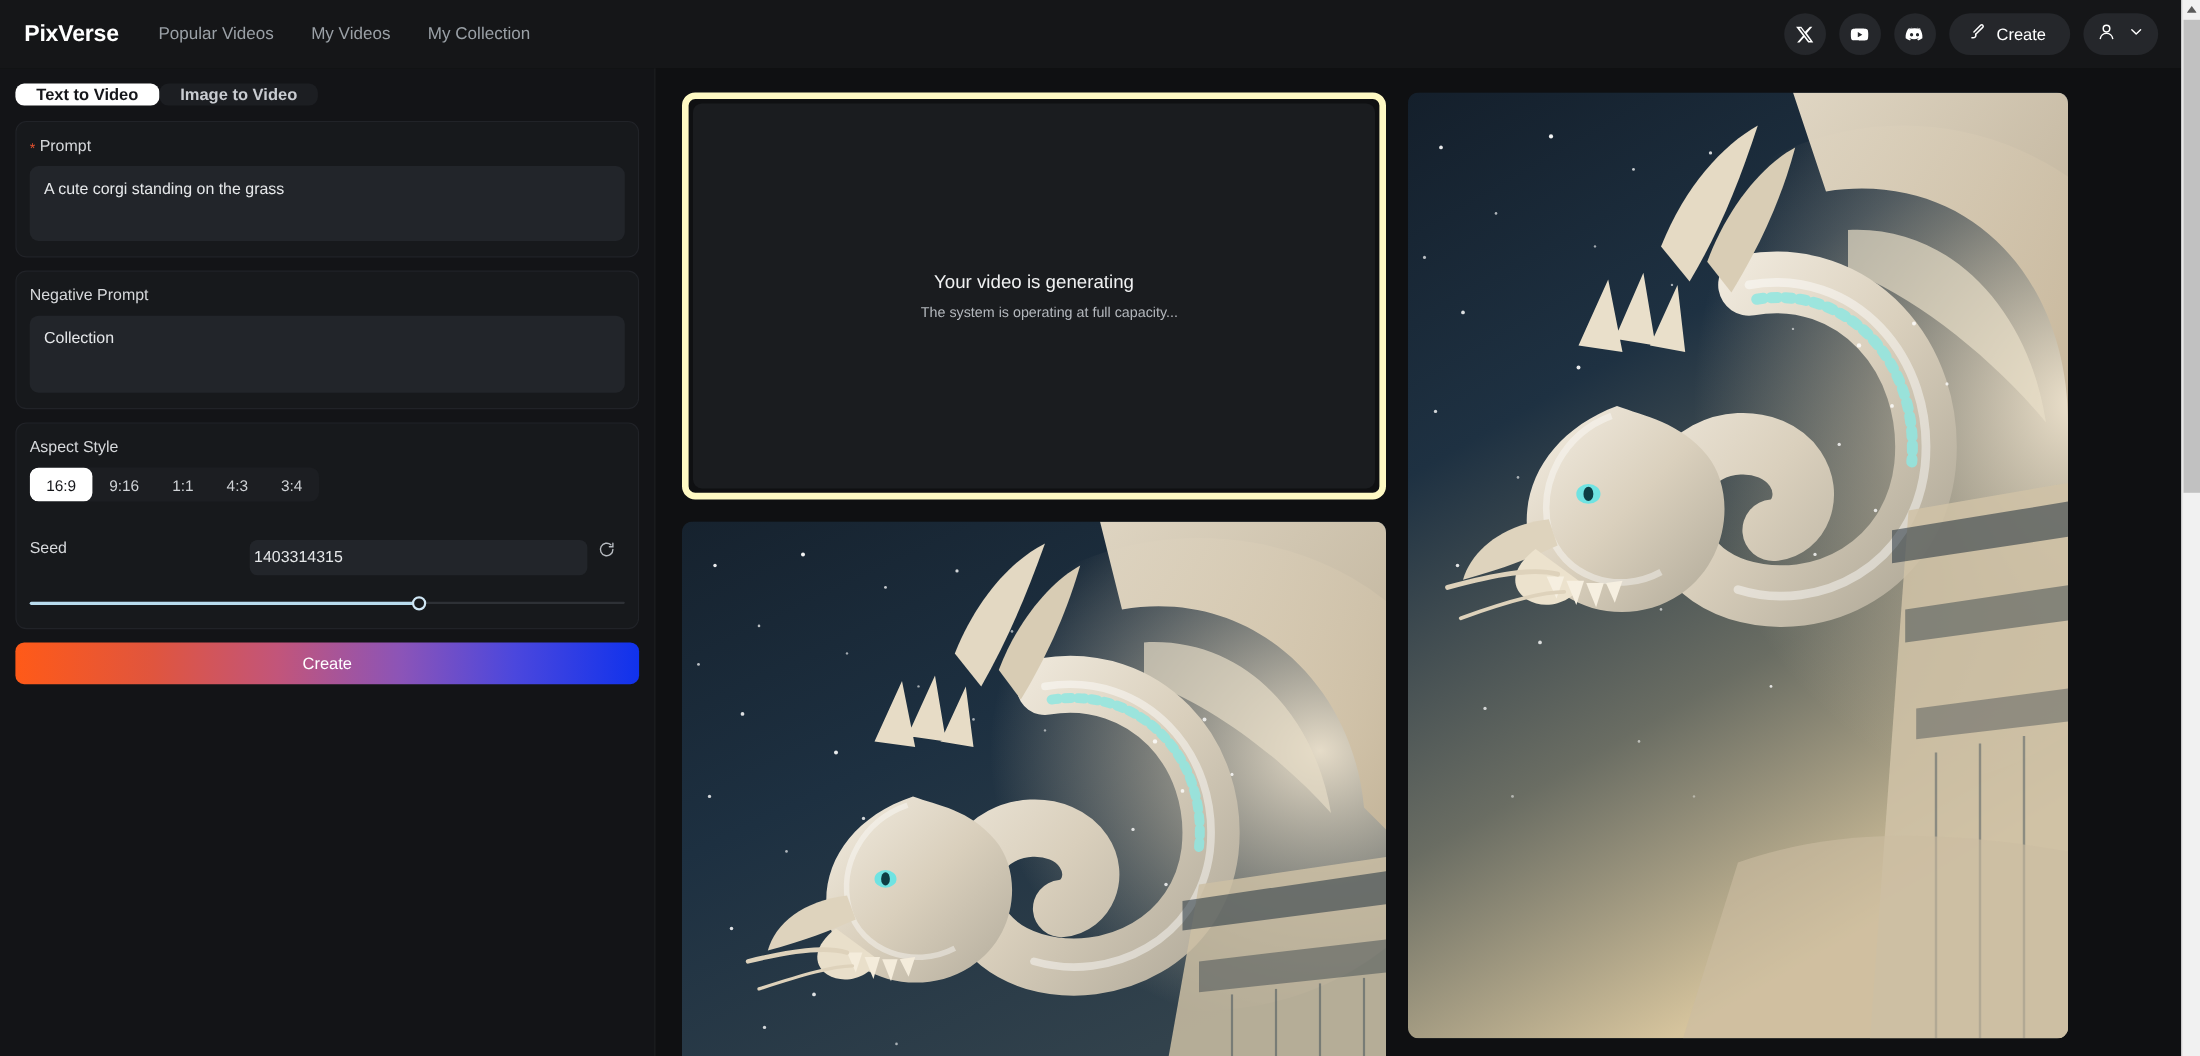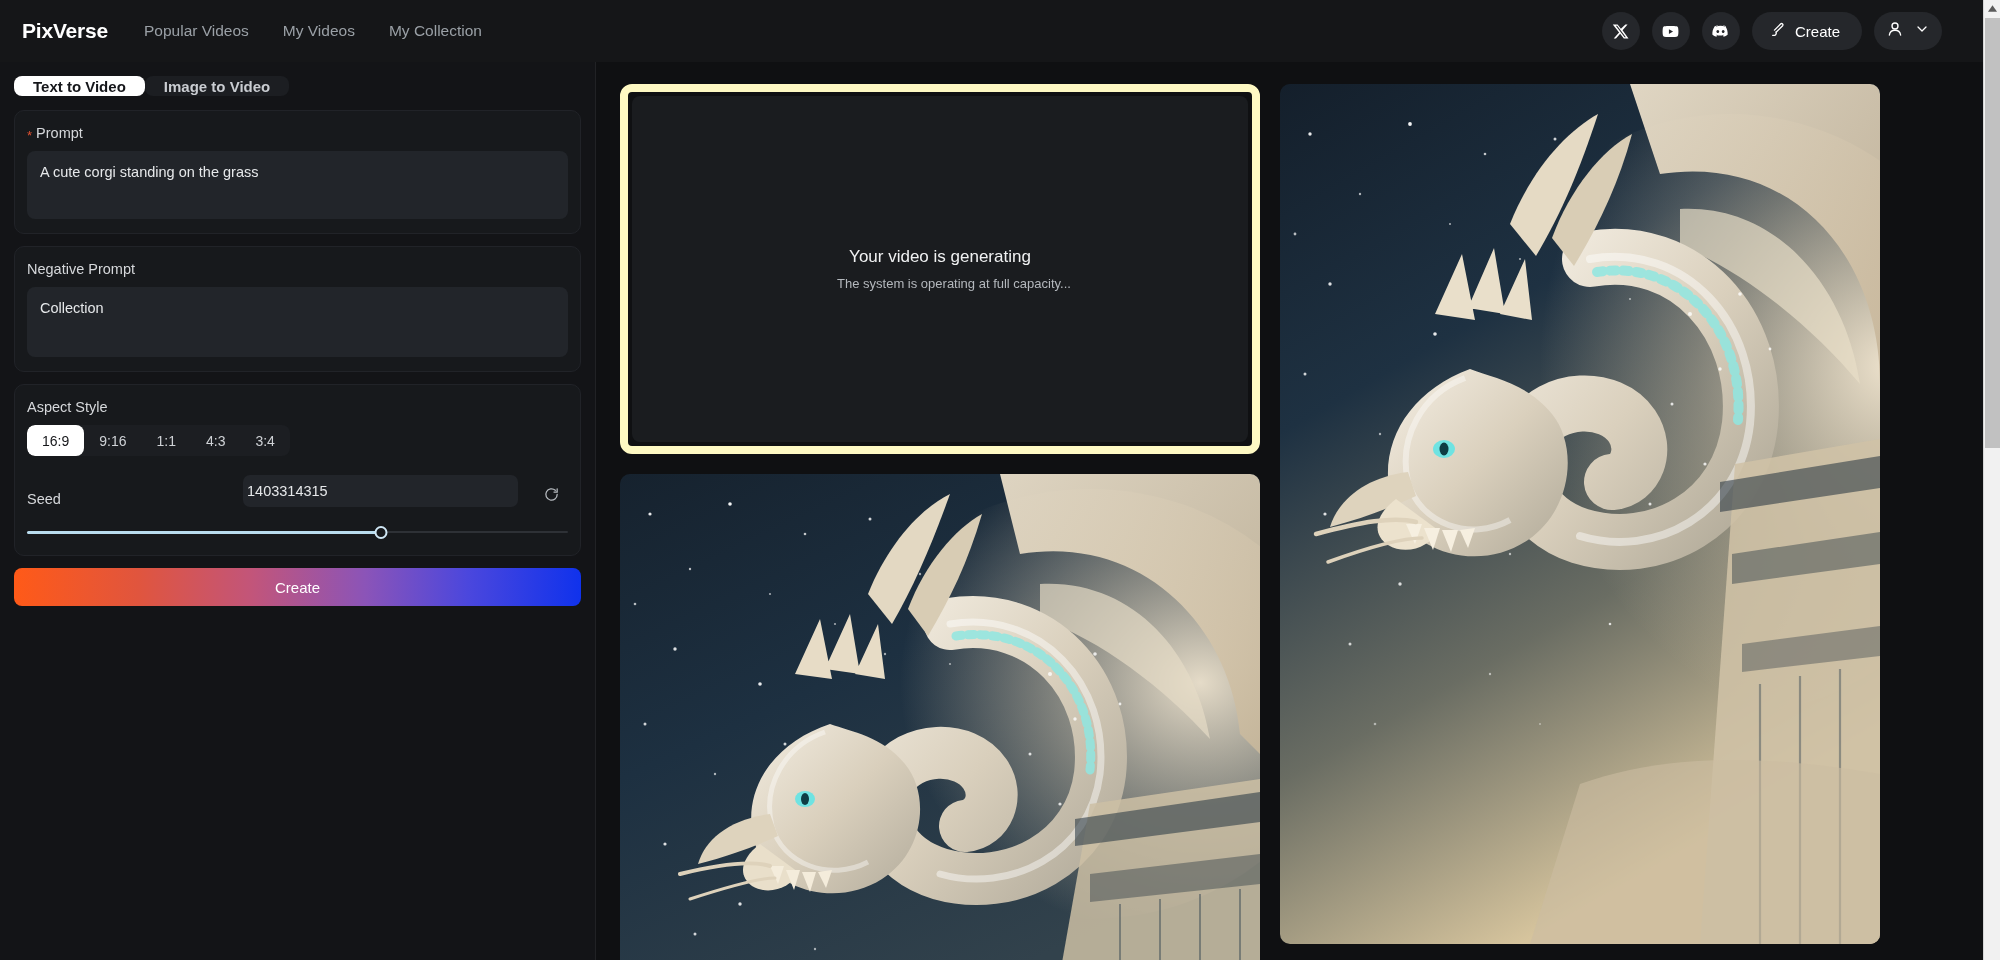--- a/index.html
+++ b/index.html
@@ -22,21 +22,21 @@
     background: #0f1012;
   }
 
   
   .header {
     height: 62px;
     min-height: 62px;
     background: #151618;
     display: flex;
     align-items: center;
-    padding: 0 32px 0 22px;
+    padding: 0 12px 0 22px;
     position: relative;
     z-index: 5;
   }
   .brand {
     font-size: 21px;
     font-weight: bold;
     color: #ffffff;
     letter-spacing: -0.2px;
     margin-right: 36px;
     white-space: nowrap;
@@ -196,23 +196,24 @@
   }
   .seg.active {
     background: #ffffff;
     color: #15161a;
     font-weight: normal;
   }
   .seg.ratio { padding: 0 15px; min-width: 48px; justify-content: center; }
 
   .seed-row {
     display: flex;
-    align-items: flex-end;
-    gap: 16px;
+    align-items: flex-start;
+    gap: 0;
     margin-bottom: 18px;
+    margin-top: 32px;
   }
   .seed-label {
     font-size: 14.5px;
     color: #d6d8db;
     width: 200px;
     flex-shrink: 0;
   }
   .seed-input {
     flex: 1;
     height: 32px;
@@ -298,21 +299,21 @@
     gap: 20px;
     align-items: flex-start;
   }
   .col { display: flex; flex-direction: column; gap: 20px; }
   .col-left { width: 640px; }
   .col-right { width: 600px; }
 
   .gen-card {
     width: 640px;
     height: 370px;
-    border: 8px solid #fef9c3;
+    border: 6px solid #fef9c3;
     border-radius: 12px;
     padding: 4px;
     background: #0f1012;
     position: relative;
     box-sizing: border-box;
   }
   .gen-inner {
     width: 100%;
     height: 100%;
     background: #1a1c1f;
@@ -454,21 +455,21 @@
       <div class="card">
         <div class="field-label">
           <span>Negative Prompt</span>
         </div>
         <div class="textarea tall">Collection</div>
       </div>
 
 
       <div class="card">
         <div class="field-label">Aspect Style</div>
-        <div class="segmented" style="margin-bottom:19px;">
+        <div class="segmented" style="margin-bottom:3px;">
           <div class="seg ratio active">16:9</div>
           <div class="seg ratio">9:16</div>
           <div class="seg ratio">1:1</div>
           <div class="seg ratio">4:3</div>
           <div class="seg ratio">3:4</div>
         </div>
 
         <div class="seed-row">
           <div class="seed-label">Seed</div>
           <div class="seed-input">1403314315</div>

